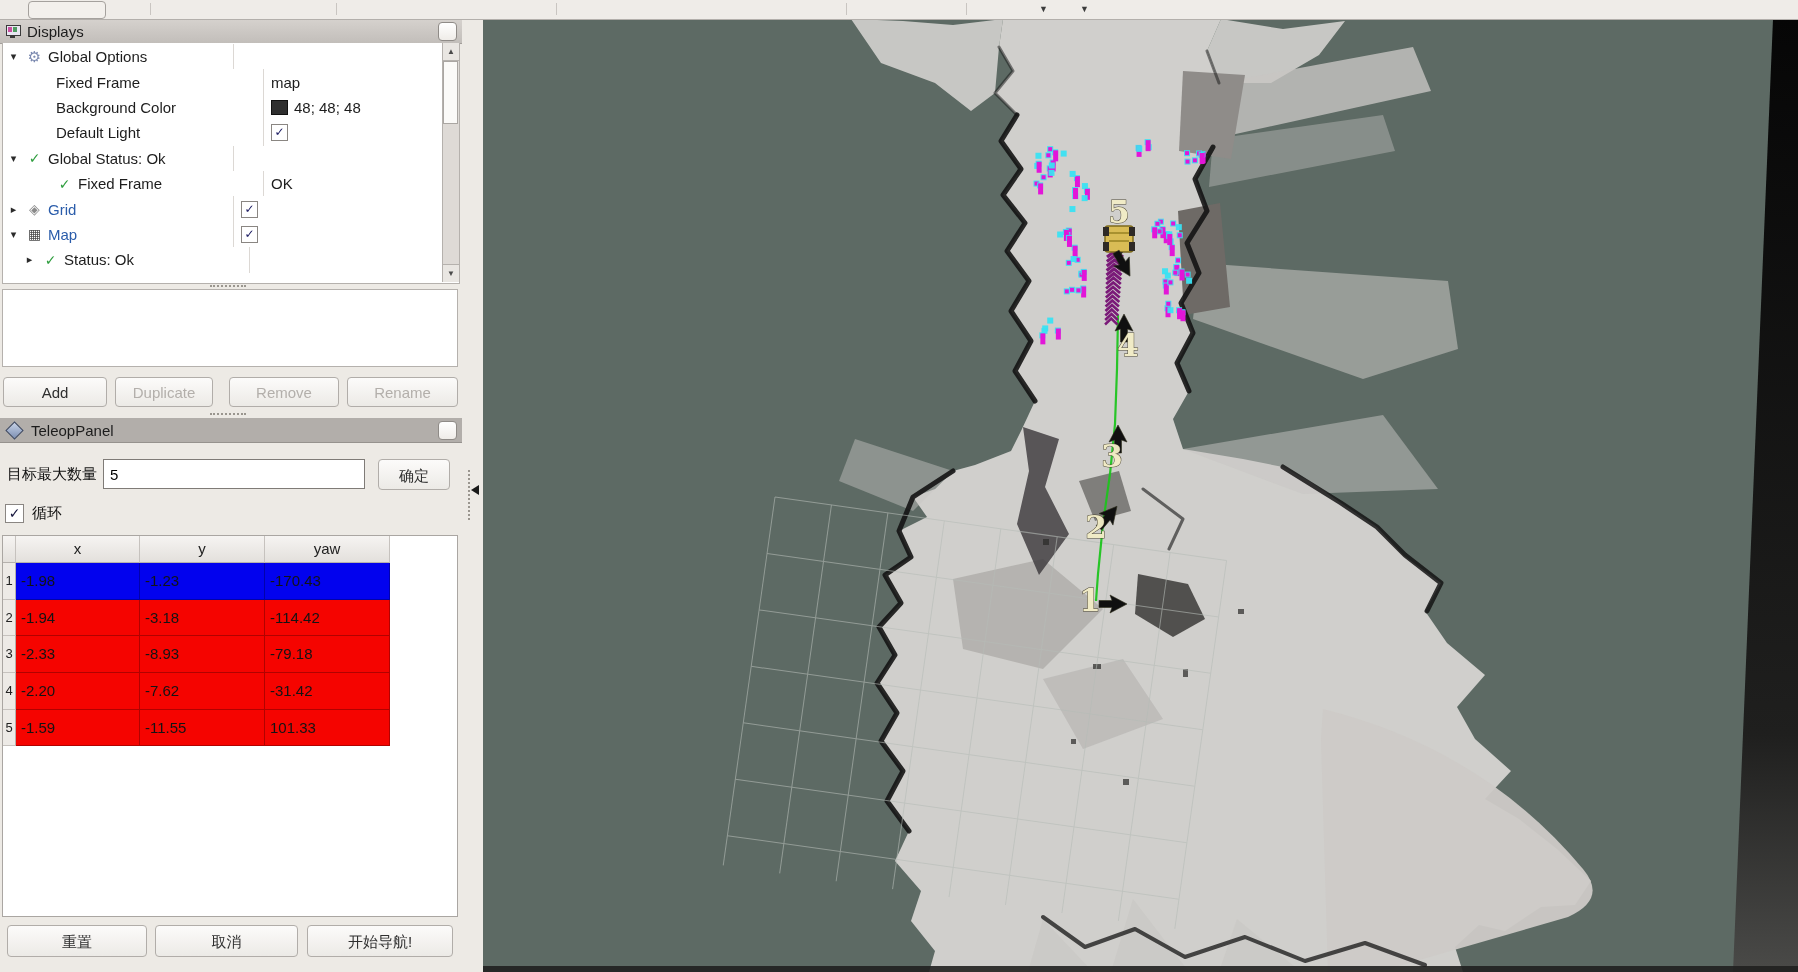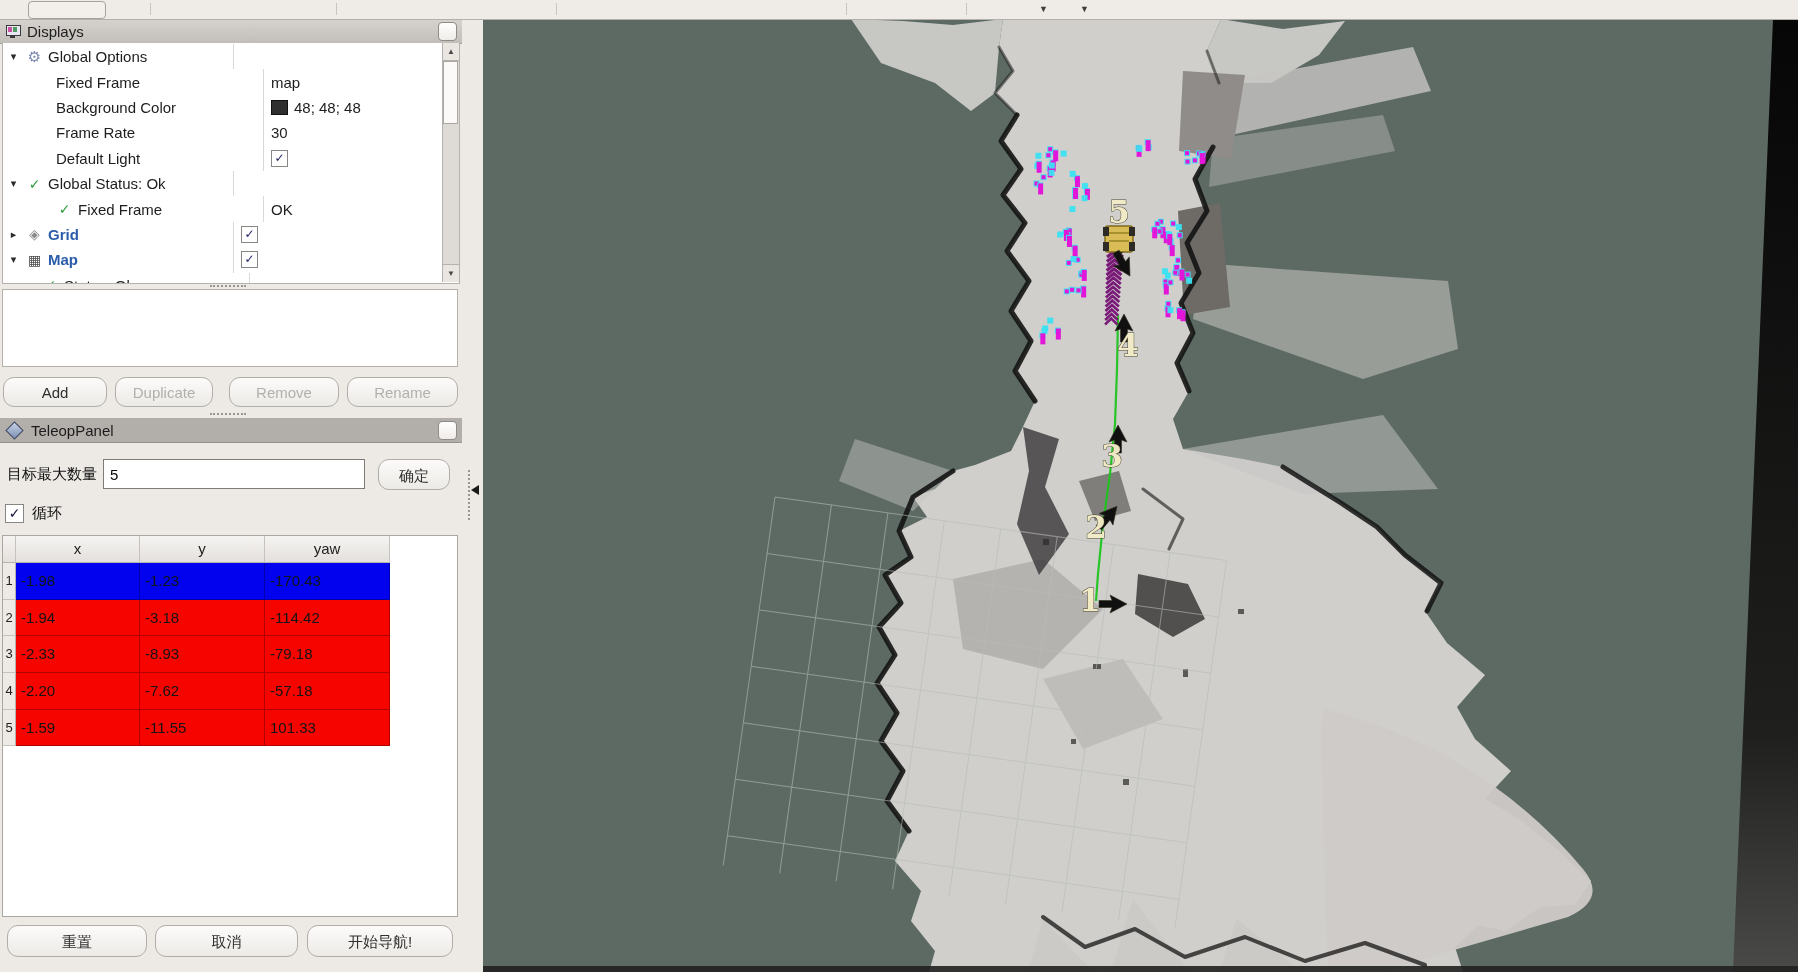--- a/index.html
+++ b/index.html
@@ -30,36 +30,36 @@
   #tree-rows{position:absolute;left:0;top:1px;width:440px}
   .trow{display:flex;height:25.4px;align-items:center;font-size:15px;color:#1d1d1d}
   .tleft{flex:0 0 226px;display:flex;align-items:center;overflow:hidden;white-space:nowrap}
   .lvl0{padding-left:4px}.lvl1{padding-left:34px}.lvlp{padding-left:20px}
   .exp{width:13px;margin-right:6px;font-size:11px;color:#2b2b2b;text-align:center;flex:0 0 13px}
   .ticon{width:17px;margin-right:5px;text-align:center;flex:0 0 17px;font-size:14px}
   .ticon.gear{color:#7c8ab0;font-size:15px}
   .ticon.check{color:var(--status-green,#2f9e3f);font-weight:bold}
   .ticon.grid{color:#8a8a8a}
   .ticon.map{color:#4a4a4a}
-  .tlabel.accent{color:var(--accent-blue,#2a5caa);font-weight:bold}
+  .tlabel.accent{color:var(--accent-blue,#2a5caa);font-weight:normal}
   .tval{flex:1;display:flex;align-items:center;border-left:1px solid #dcd8d4;padding-left:7px;height:100%}
   .tvtext{font-size:15px;color:#1d1d1d}
   .swatch{width:15px;height:13px;border:1px solid #111;margin-right:6px}
   .cbox{width:15px;height:15px;background:#fff;border:1px solid #8a8682;font-size:12px;font-weight:bold;color:#16165e;line-height:14px;text-align:center}
   
   #tree-scroll{position:absolute;right:0;top:0;width:16px;height:239px;background:#dedad6;border-left:1px solid #b5b1ad}
   #tree-scroll .sbtn{position:absolute;left:0;width:16px;height:17px;background:#e9e6e2;color:#4a4a4a;font-size:8px;text-align:center;line-height:17px}
   #tree-scroll .up{top:0;border-bottom:1px solid #b5b1ad}
   #tree-scroll .dn{bottom:0;border-top:1px solid #b5b1ad}
   #tree-scroll .thumb{position:absolute;left:0;top:18px;width:15px;height:63px;background:#fbfaf8;border:1px solid #aaa6a2;box-sizing:border-box}
   .hsplit{position:absolute;left:210px;width:36px;border-top:2px dotted #9a968f}
   
   #empty-box{position:absolute;left:2px;top:270px;width:456px;height:78px;background:#fff;border:1px solid #b5b1ad;box-sizing:border-box}
   
-  .qbtn{position:absolute;height:30px;background:linear-gradient(#fcfbfa,#eceae6);border:1px solid #b1ada9;border-radius:11px;font-size:15px;color:var(--button-text,#2f2f2f);text-align:center;line-height:28px;box-sizing:border-box}
+  .qbtn{position:absolute;height:30px;background:linear-gradient(#fcfbfa,#eceae6);border:1px solid #b1ada9;border-radius:4px;font-size:15px;color:var(--button-text,#2f2f2f);text-align:center;line-height:28px;box-sizing:border-box}
   .qbtn.disabled{color:var(--disabled-text,#b3afab)}
   
   #teleop-bar{top:399px;background:#b2aeaa;border-bottom:1px solid #96928e}
   #goal-label{position:absolute;left:7px;top:446px;font-size:15px;color:#111}
   #goal-input{position:absolute;left:103px;top:440px;width:262px;height:30px;border:1px solid #7f7b77;background:#fff;font-size:15px;padding:0 6px;box-sizing:border-box;font-family:inherit}
   #confirm-btn{left:378px;top:440px;width:72px;height:31px;line-height:29px}
   #loop-row{position:absolute;left:5px;top:485px;display:flex;align-items:center}
   #loop-check{width:17px;height:17px;background:#fff;border:1px solid #8a8682;font-size:14px;font-weight:bold;color:#14143c;line-height:16px;text-align:center}
   #loop-label{font-size:15px;color:#111;margin-left:8px}
   
@@ -128,29 +128,20 @@
           </div>
         </div>
         <div class="trow">
           <div class="tleft lvl1">
             <span class="exp"></span>
             <span class="tlabel">Background Color</span>
           </div>
           <div class="tval">
             <span class="swatch" style="background: rgb(47, 47, 47);"></span>
             <span class="tvtext">48; 48; 48</span>
-          </div>
-        </div>
-        <div class="trow">
-          <div class="tleft lvl1">
-            <span class="exp"></span>
-            <span class="tlabel">Frame Rate</span>
-          </div>
-          <div class="tval">
-            <span class="tvtext">30</span>
           </div>
         </div>
         <div class="trow">
           <div class="tleft lvl1">
             <span class="exp"></span>
             <span class="tlabel">Default Light</span>
           </div>
           <div class="tval">
             <span class="cbox">✓</span>
           </div>
@@ -257,21 +248,21 @@
         <div class="drow">
           <div class="ncell">3</div>
           <div class="dcell cw1 hl-red">-2.33</div>
           <div class="dcell cw2 hl-red">-8.93</div>
           <div class="dcell cw3 hl-red">-79.18</div>
         </div>
         <div class="drow">
           <div class="ncell">4</div>
           <div class="dcell cw1 hl-red">-2.20</div>
           <div class="dcell cw2 hl-red">-7.62</div>
-          <div class="dcell cw3 hl-red">-57.18</div>
+          <div class="dcell cw3 hl-red">-31.42</div>
         </div>
         <div class="drow">
           <div class="ncell">5</div>
           <div class="dcell cw1 hl-red">-1.59</div>
           <div class="dcell cw2 hl-red">-11.55</div>
           <div class="dcell cw3 hl-red">101.33</div>
         </div>
       </div>
   </div>
 

